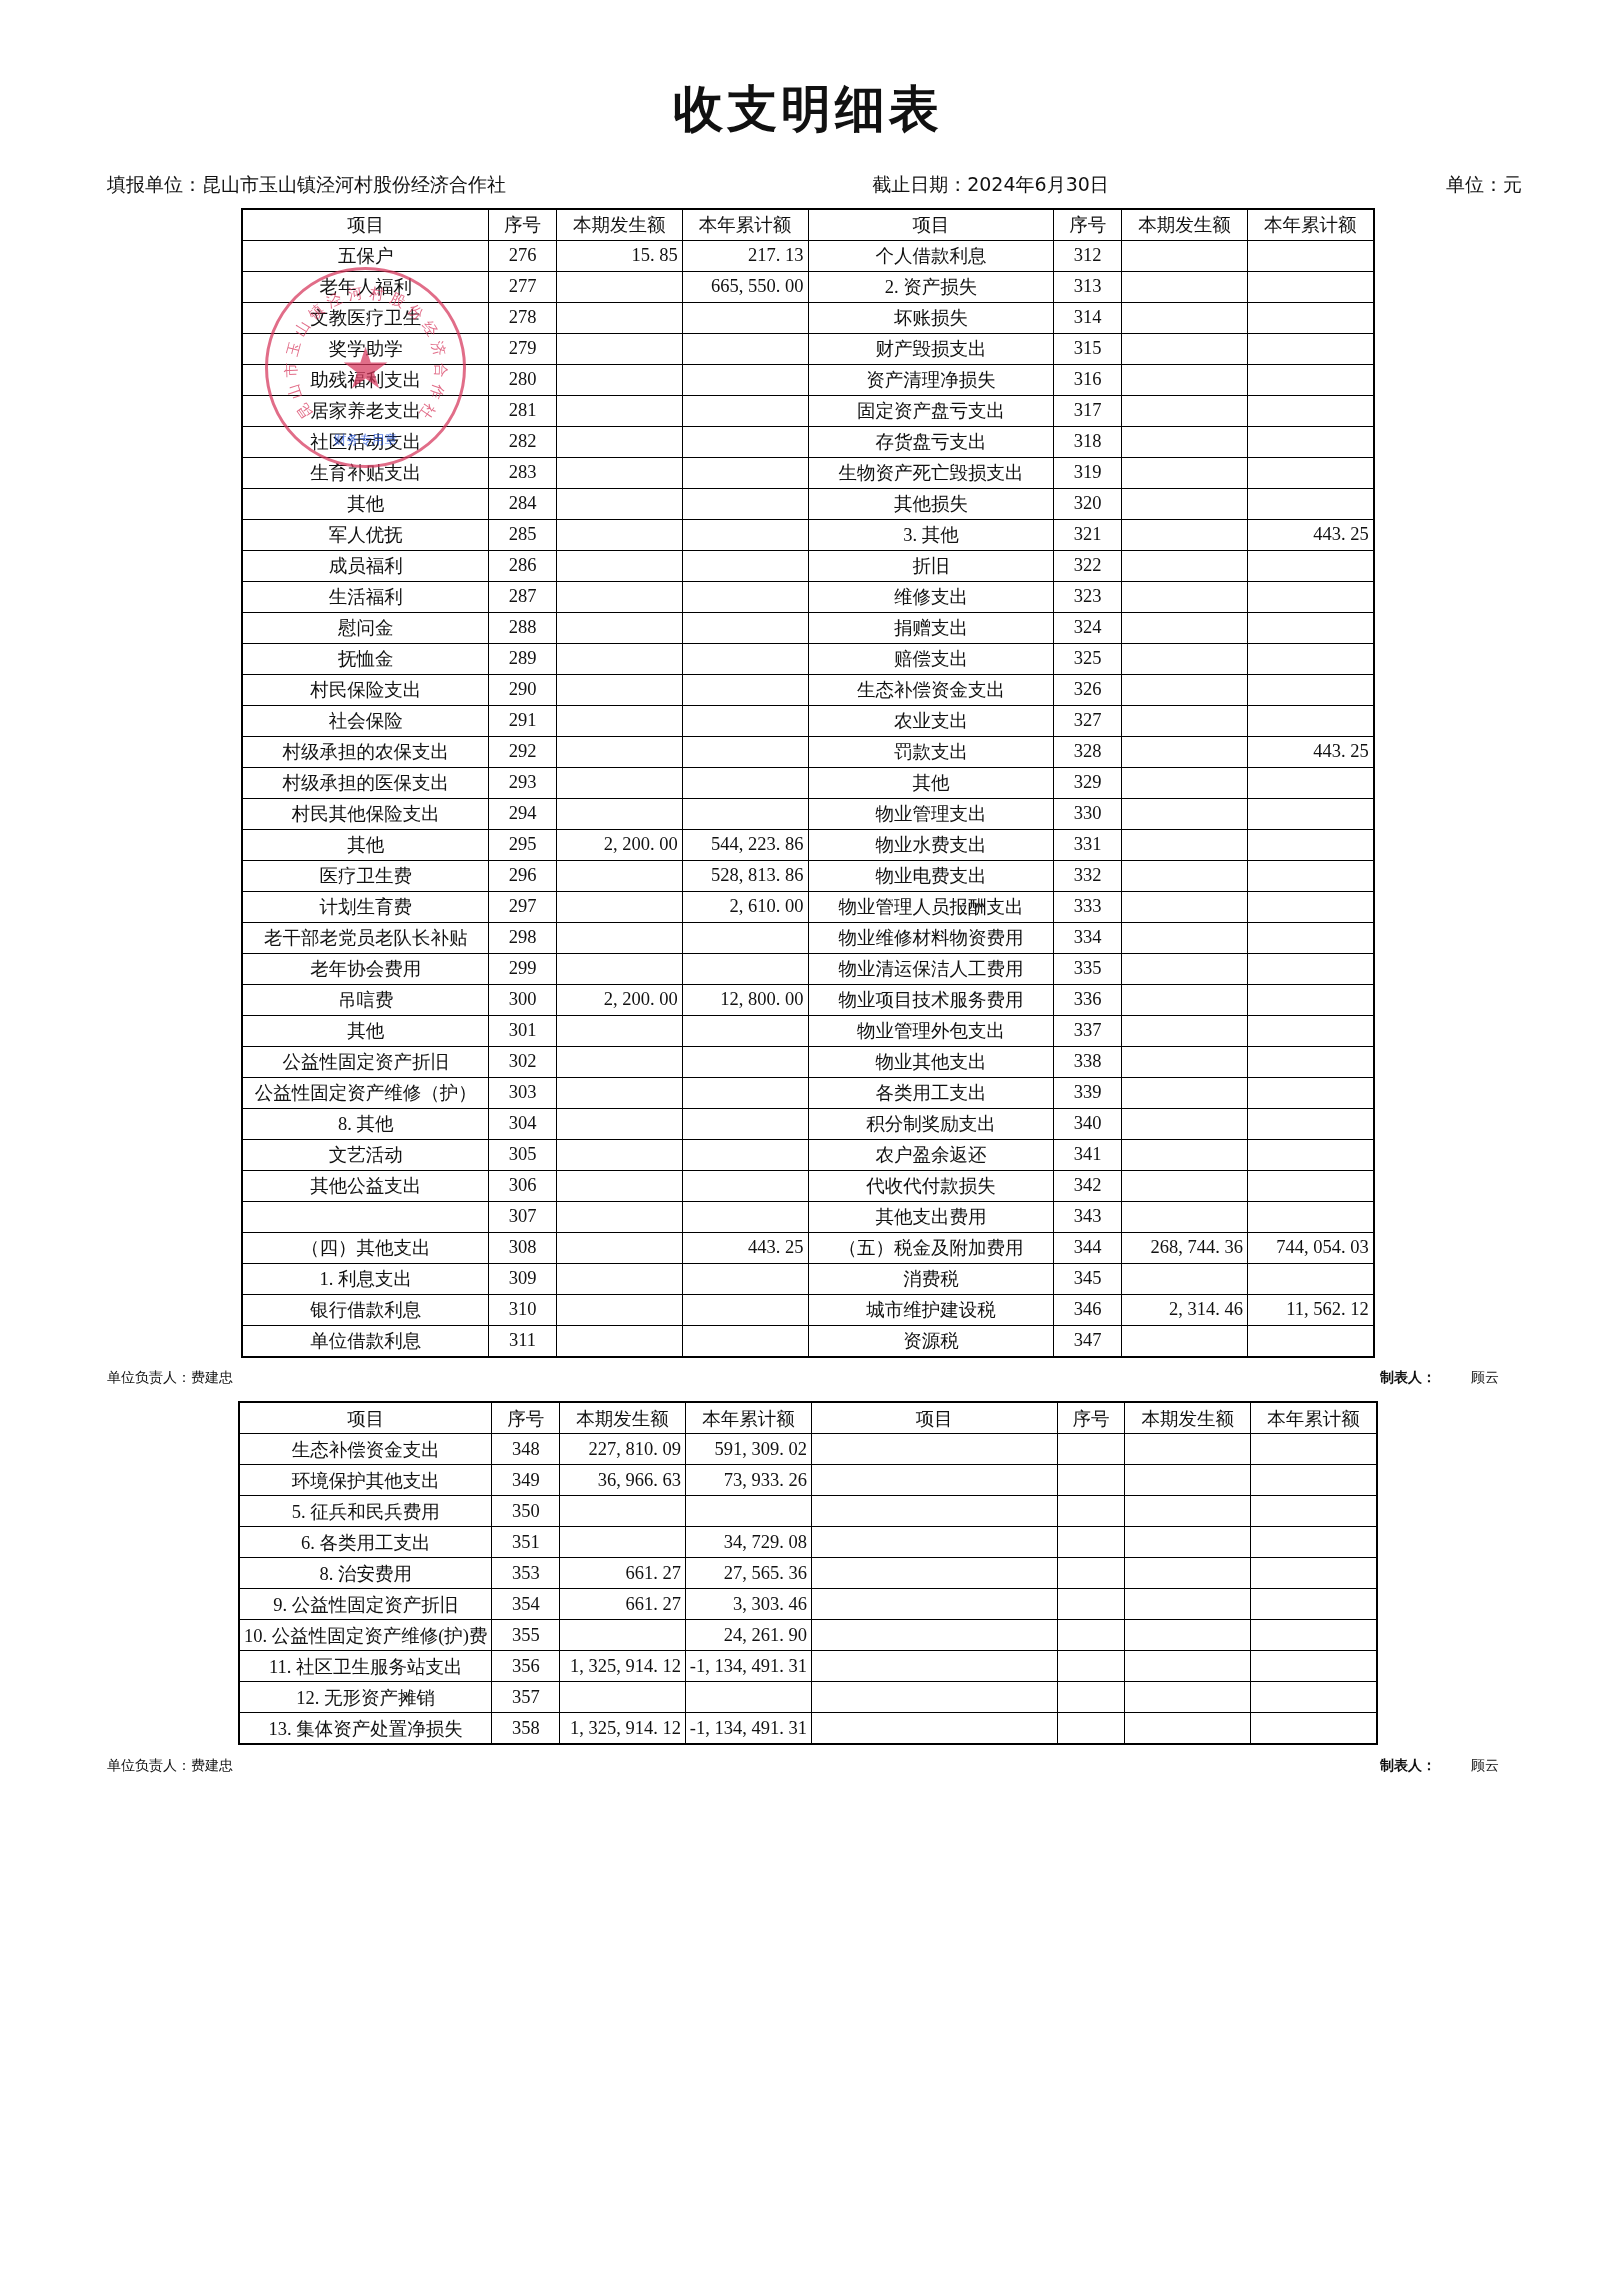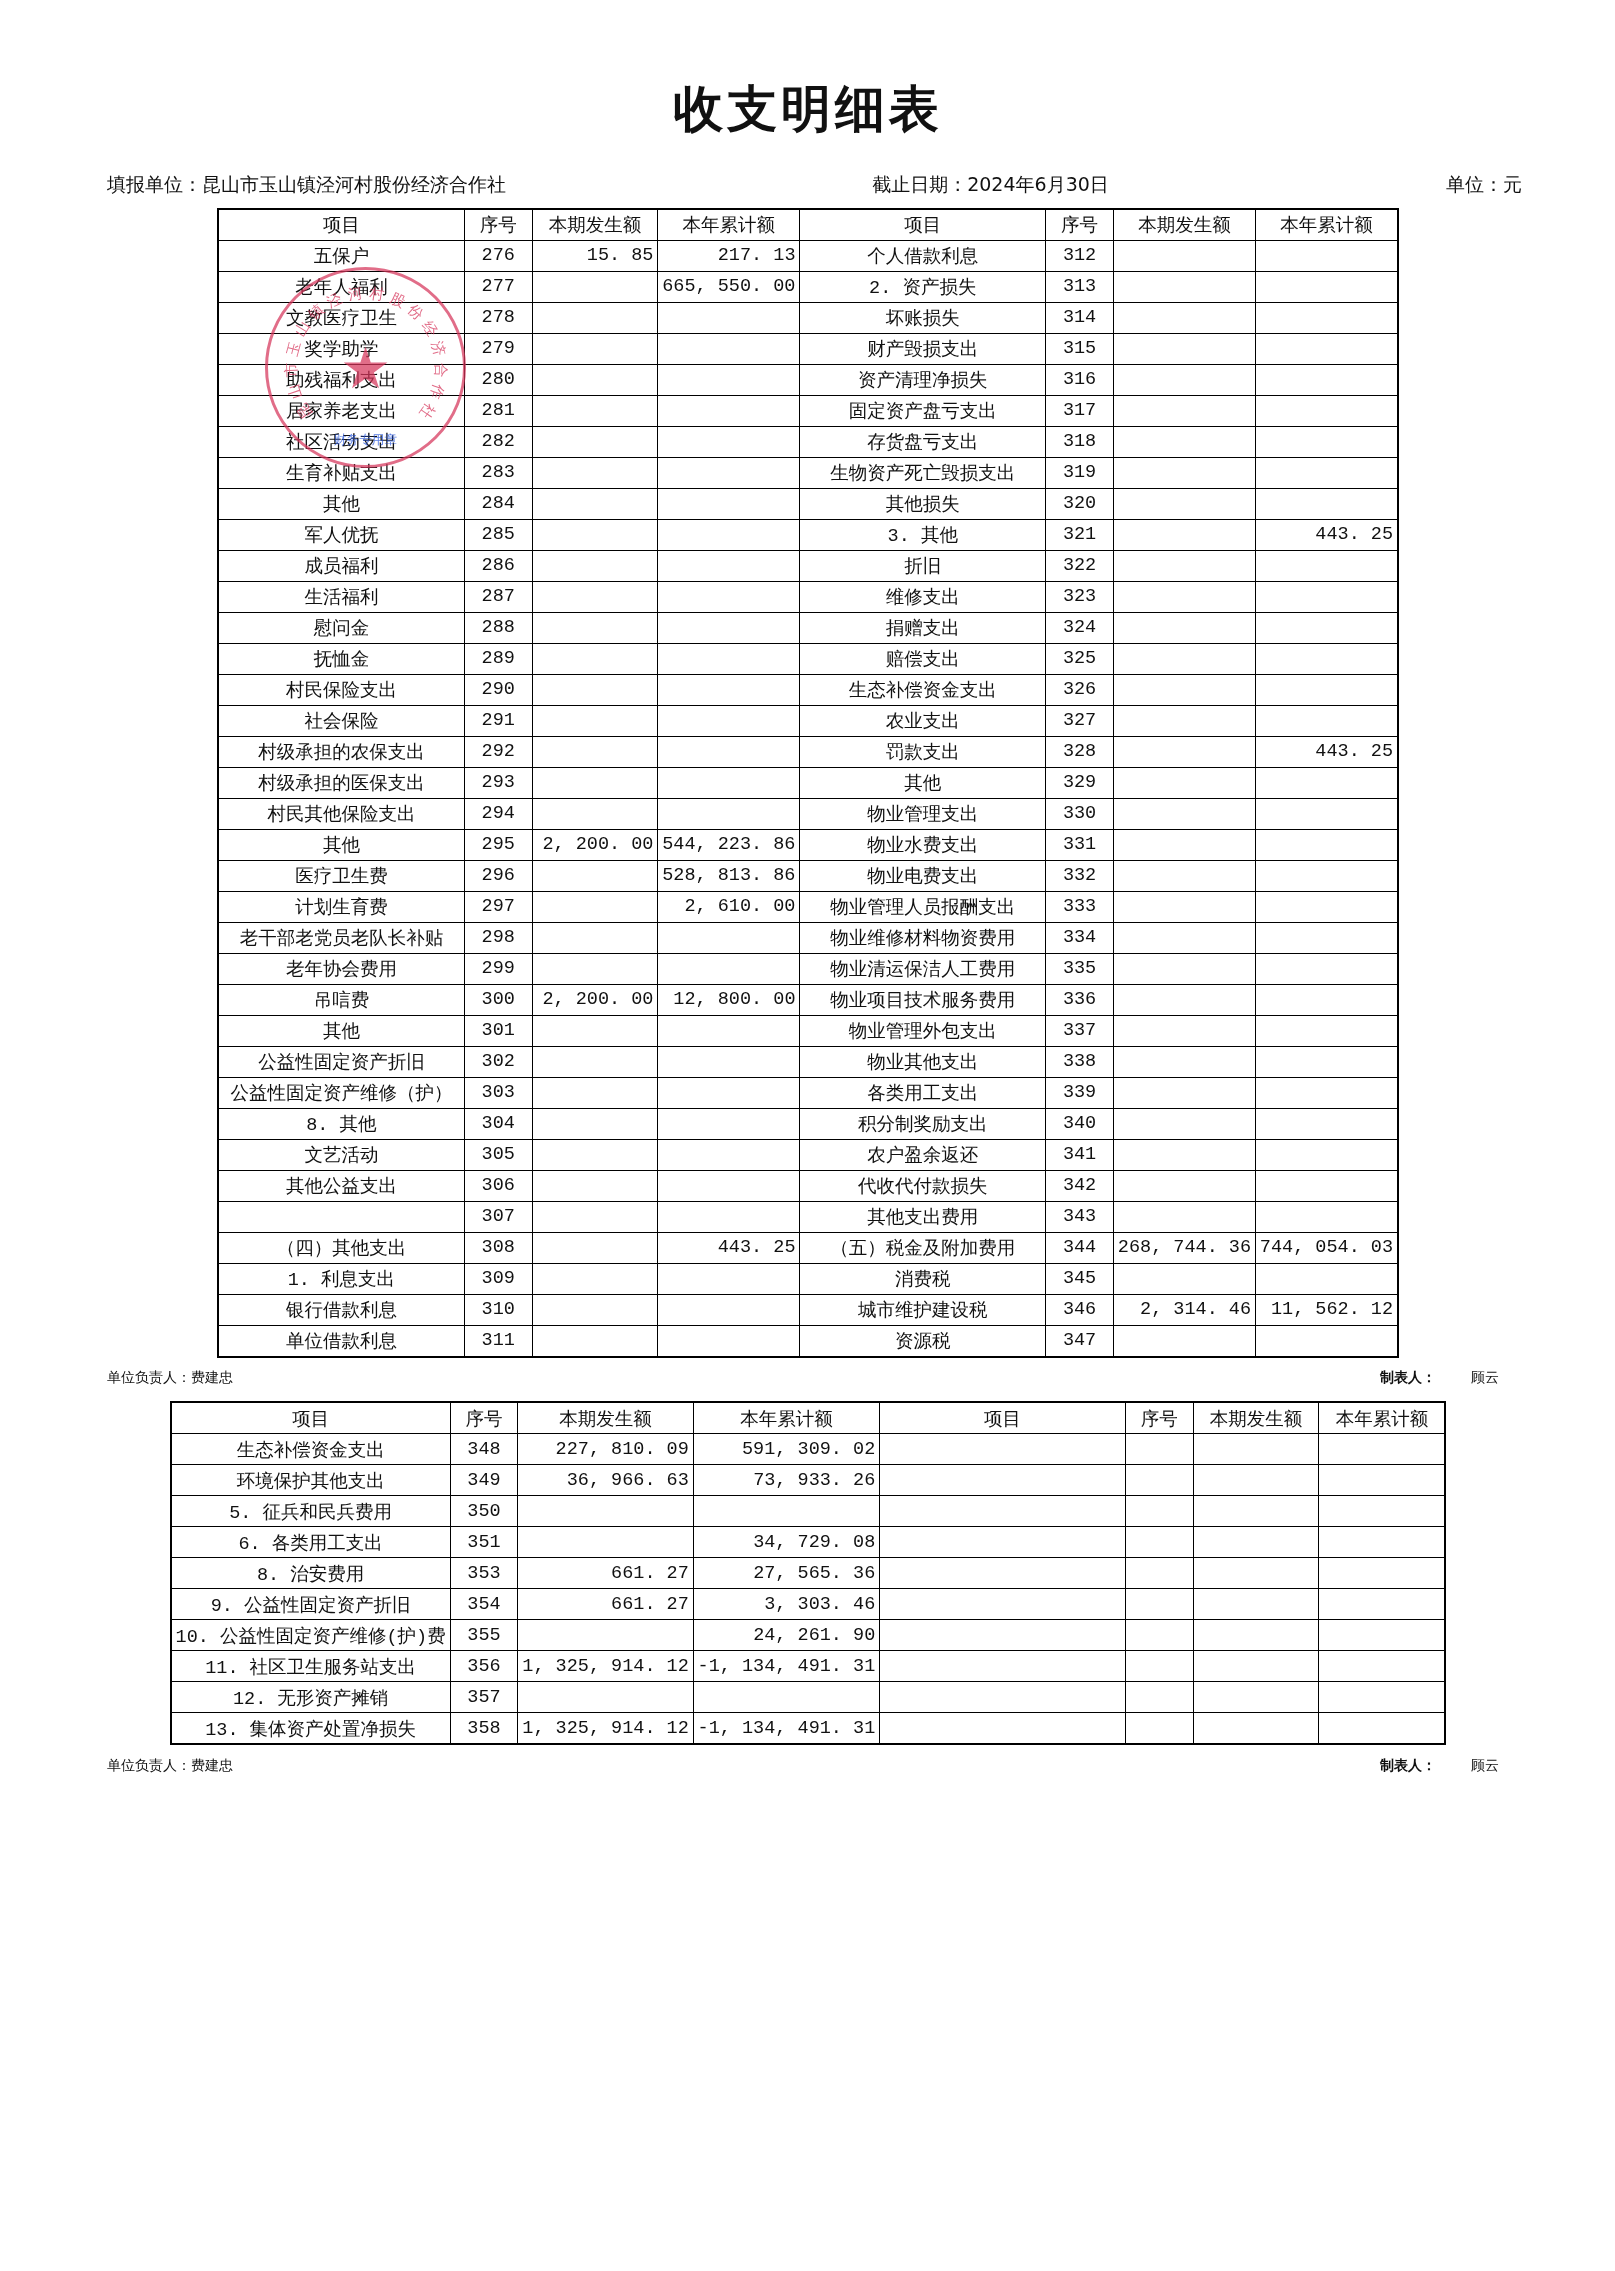--- a/index.html
+++ b/index.html
@@ -38,21 +38,21 @@
     font-family: "DejaVu Sans", sans-serif;
   }
   .meta-left { white-space: nowrap; }
   .meta-mid { white-space: nowrap; margin-left: 29px; }
   .meta-right { white-space: nowrap; }
 
   table.grid {
     border-collapse: collapse;
     table-layout: fixed;
     margin: 0 auto;
-    font-family: Liberation Mono, monospace;
+    font-family: Liberation Serif, serif;
   }
   table.grid td, table.grid th {
     border: 1px solid #000;
     height: 30px;
     font-size: 18.5px;
     font-weight: 400;
     padding: 0 3.9px;
     overflow: hidden;
     white-space: nowrap;
   }

